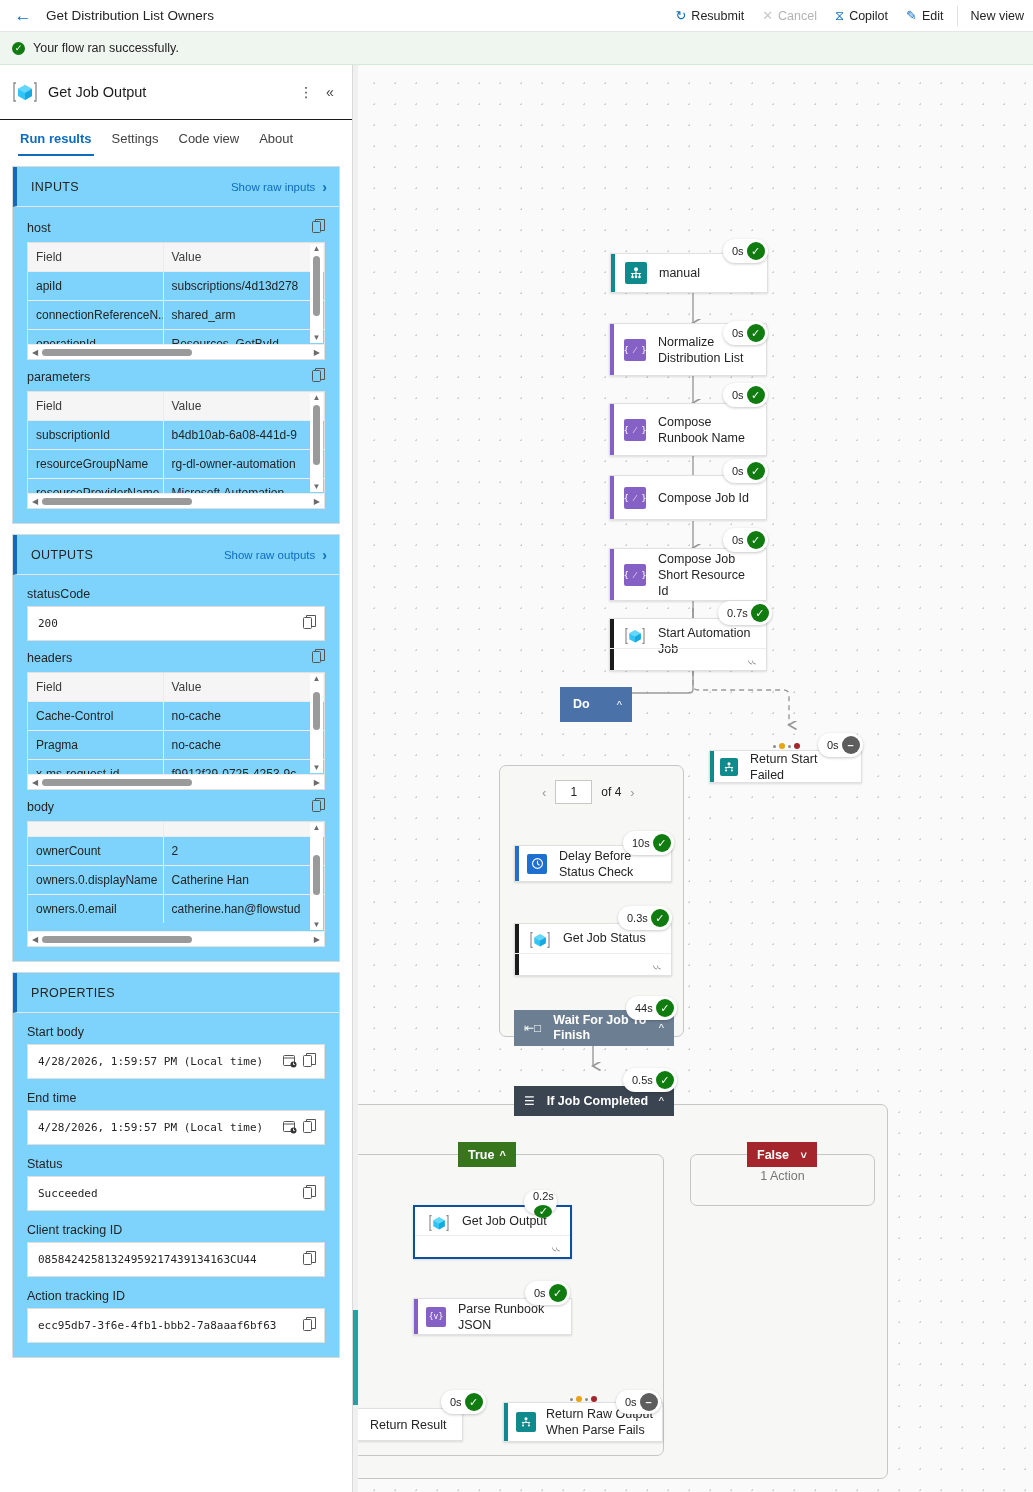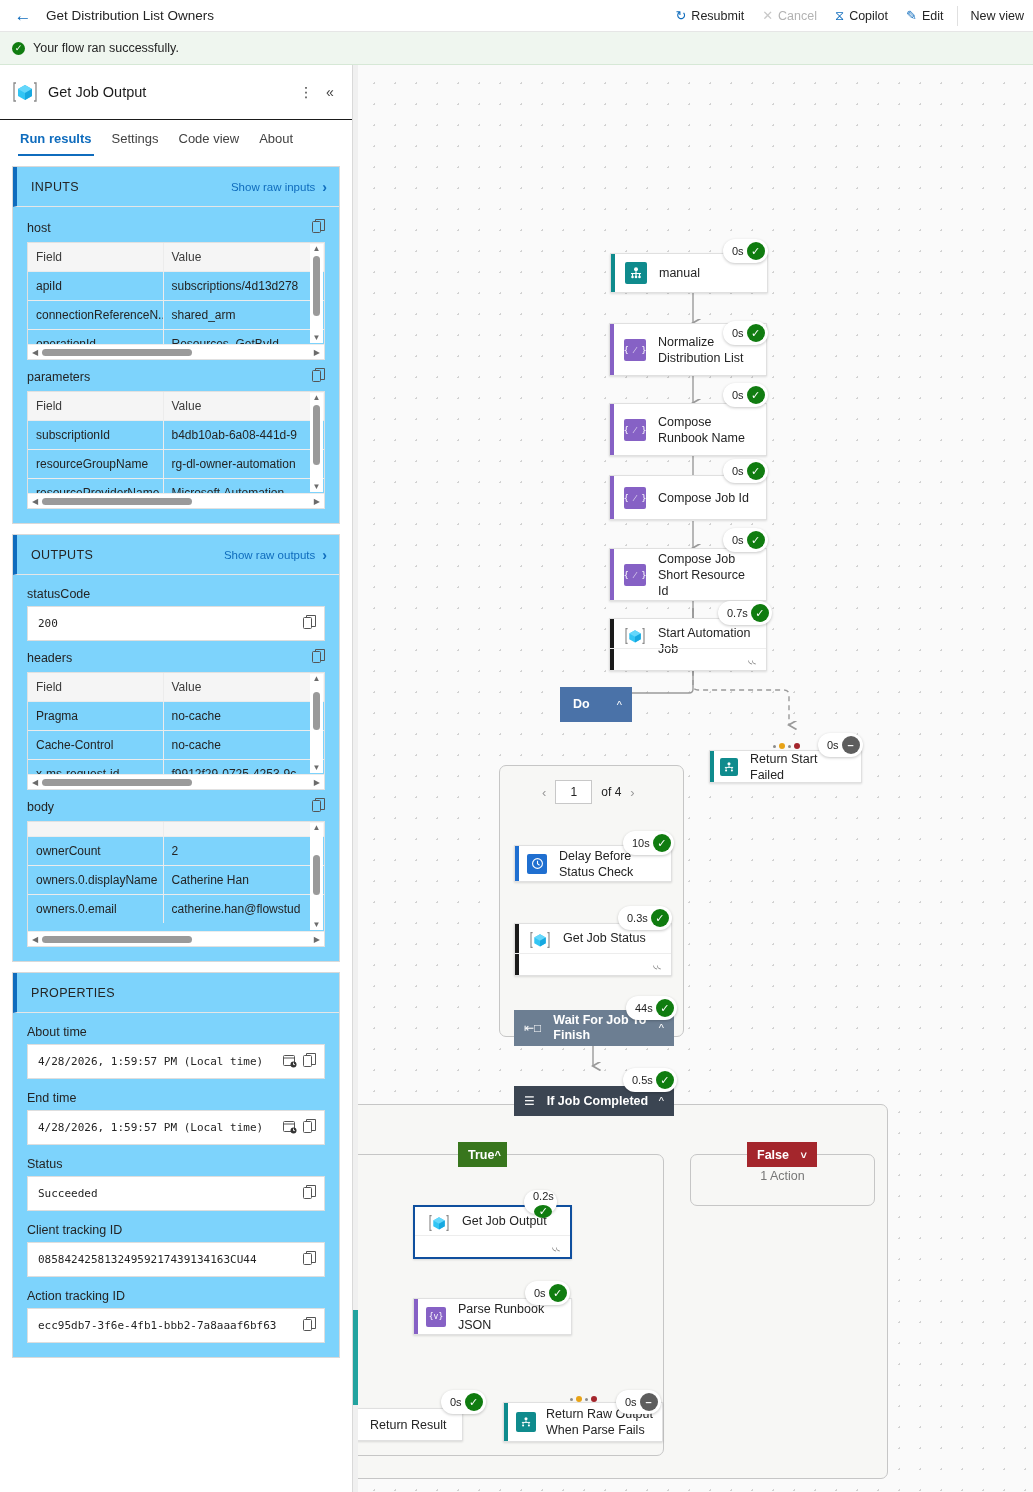--- a/index.html
+++ b/index.html
@@ -389,25 +389,25 @@
         </span>
       </div>
       <div class="tbl-wrap" style="height:118px;">
         <table class="kv">
           <tbody>
               <tr>
                 <th class="k">Field</th>
               <th>Value</th>
               </tr>
           <tr>
+                <td class="k">Cache-Control</td>
+                <td>no-cache</td>
+              </tr>
+          <tr>
                 <td class="k">Pragma</td>
-                <td>no-cache</td>
-              </tr>
-          <tr>
-                <td class="k">Cache-Control</td>
                 <td>no-cache</td>
               </tr>
           <tr>
                 <td class="k">x-ms-request-id</td>
                 <td>f9912f29-0725-4253-9c</td>
               </tr>
         </tbody>
           </table>
         <div class="vscroll">
           <span class="arr">▲</span>
@@ -465,21 +465,21 @@
 
     </div>
   </div>
 
   <div class="card">
     <div class="card-head">
       <span class="card-head-title">PROPERTIES</span>
     </div>
     <div class="card-body">
 
-      <div class="prop-label first">About time</div>
+      <div class="prop-label first">Start body</div>
       <div class="field-box">
         <span class="val">4/28/2026, 1:59:57 PM (Local time)</span>
         <span class="fb-ico">
           <svg width="14" height="14" viewBox="0 0 14 14">
               <rect x="0.5" y="1.5" width="11" height="10" rx="1" fill="none" stroke="#555" stroke-width="1"></rect>
               <line x1="0.5" y1="4" x2="11.5" y2="4" stroke="#555" stroke-width="1"></line>
               <circle cx="10.5" cy="10.5" r="3" fill="#333"></circle>
               <path d="M10.5 8.6 v2 h1.4" stroke="#fff" stroke-width="0.9" fill="none"></path>
             </svg>
         </span>
@@ -763,21 +763,21 @@
     <span class="sico">☰</span>
     <span class="slabel">If Job Completed</span>
     <span class="scaret">^</span>
   </div>
   <div class="badge" style="left:265px; top:1003px;">
     <span>0.5s</span>
     <span class="b-ok">✓</span>
   </div>
 
   <div class="branch-box" style="left:-10px; top:1089px; width:316px; height:302px;"></div>
-  <div class="branch-head" style="left:100px; top:1077px; width:49px; height:25px; background:#38761d;">
+  <div class="branch-head" style="left:100px; top:1077px; width:58px; height:25px; background:#38761d;">
     <span>True</span>
     <span style="font-size:11px;">^</span>
   </div>
 
   <div class="branch-box" style="left:332px; top:1089px; width:185px; height:52px;"></div>
   <div class="branch-head" style="left:389px; top:1077px; width:70px; height:25px; background:#a4262c;">
     <span>False</span>
     <span style="font-size:11px;">˅</span>
   </div>
   <div class="branch-empty" style="left:332px; top:1104px; width:185px;">1 Action</div>

